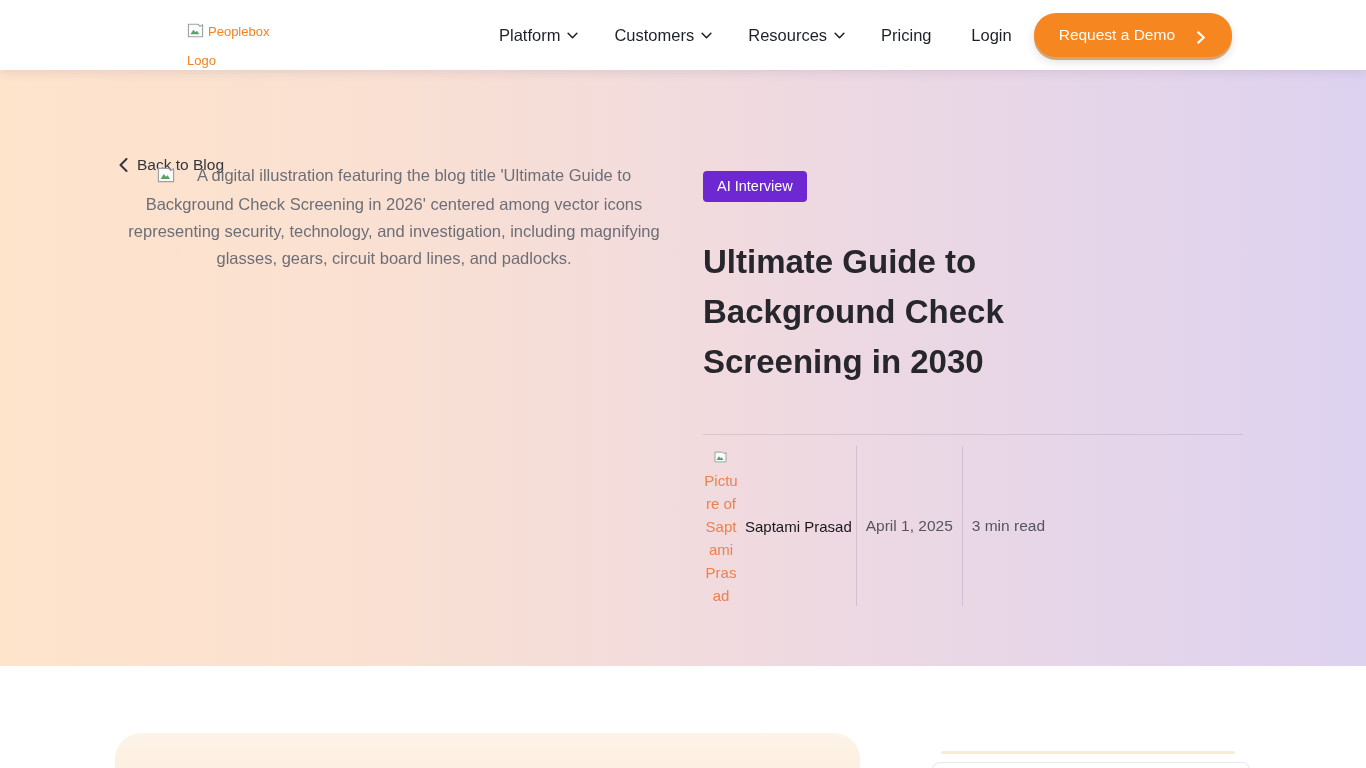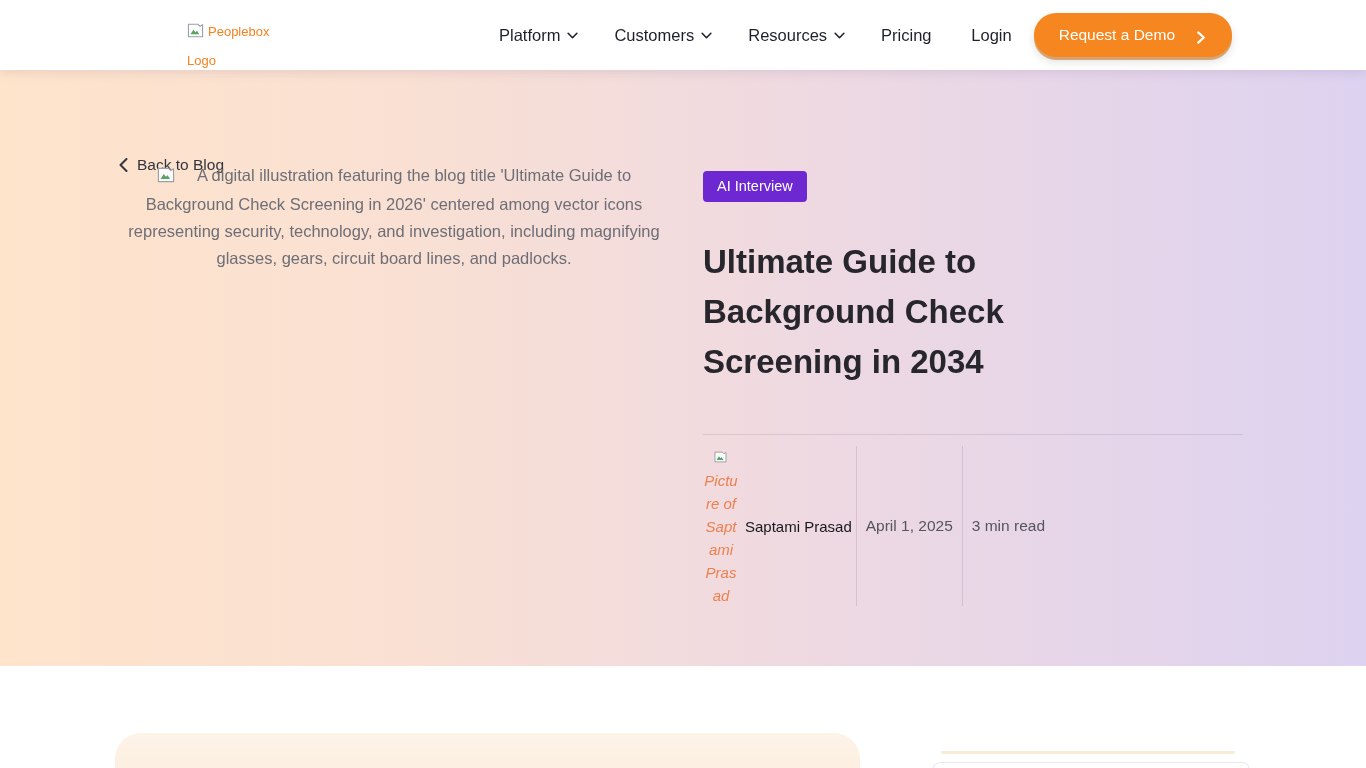--- a/index.html
+++ b/index.html
@@ -36,21 +36,21 @@
   .featured-alt { padding-top:2px; text-align:center; color:#6e6e77;
                   font-size:16.5px; line-height:27px; }
   .featured-alt .bimg { display:inline-block; vertical-align:-2px; margin-right:22px; }
   .badge { display:inline-block; margin-top:11px; background:#6d28d2; color:#fff;
            font-size:14.5px; padding:7px 14px 8px; border-radius:4px; }
   h1.title { margin-top:35px; max-width:358px; font-size:33px; line-height:50px;
              font-weight:700; color:#26262c; }
   .meta-divider { margin-top:47px; width:540px; height:1px; background:rgba(80,70,110,.14); }
   .author-row { margin-top:10px; display:flex; align-items:center; }
   .avatar-alt { width:36px; text-align:center; color:#ec8150; font-size:15px;
-                line-height:23px; overflow-wrap:anywhere; word-break:break-word;font-style:italic; }
+                line-height:23px; overflow-wrap:anywhere; word-break:break-word; }
   .avatar-alt .bimg { display:inline-block; vertical-align:-1px; margin-right:1px; }
   .author-name { margin-left:6px; font-size:15px; color:#18181c; white-space:nowrap; }
   .vdiv { width:1px; height:160px; background:rgba(80,70,110,.16); flex:none; }
   .vdiv1 { margin-left:4px; }
   .pub-date { margin-left:9px; font-size:15.5px; color:#55555e; white-space:nowrap; }
   .vdiv2 { margin-left:9px; }
   .read-time { margin-left:9px; font-size:15.5px; color:#55555e; white-space:nowrap; }
 
   
   .below { position:absolute; top:666px; left:0; width:1366px; height:102px; background:#fff; }
@@ -143,21 +143,21 @@
             <svg class="inline-svg" width="18" height="16" viewBox="0 0 20 18">
               <path d="M1.5 1.5 H13 l2.5 2.5 L18.5 2 V16.5 H1.5 Z" fill="#fbfbfb" stroke="#9aa0a6" stroke-width="1.3" stroke-linejoin="round"></path>
               <path d="M4 13.5 L7.5 8 l2.5 3 1.8-1.8 2.7 4.3 z" fill="#58a265"></path>
             </svg>
           </span><span>A digital illustration featuring the blog title 'Ultimate Guide to Background Check Screening in 2026' centered among vector icons representing security, technology, and investigation, including magnifying glasses, gears, circuit board lines, and padlocks.</span>
         </div>
       </div>
 
       <div class="col-right">
         <span class="badge">AI Interview</span>
-        <h1 class="title">Ultimate Guide to Background Check Screening in 2034</h1>
+        <h1 class="title">Ultimate Guide to Background Check Screening in 2030</h1>
         <div class="meta-divider"></div>
 
         <div class="author-row">
           <div class="avatar-alt">
             <span class="bimg">
               <svg class="inline-svg" width="13" height="12" viewBox="0 0 20 18">
                 <path d="M1.5 1.5 H13 l2.5 2.5 L18.5 2 V16.5 H1.5 Z" fill="#fbfbfb" stroke="#9aa0a6" stroke-width="1.5" stroke-linejoin="round"></path>
                 <path d="M4 13.5 L7.5 8 l2.5 3 1.8-1.8 2.7 4.3 z" fill="#58a265"></path>
               </svg>
             </span><span>Picture of Saptami Prasad</span>

